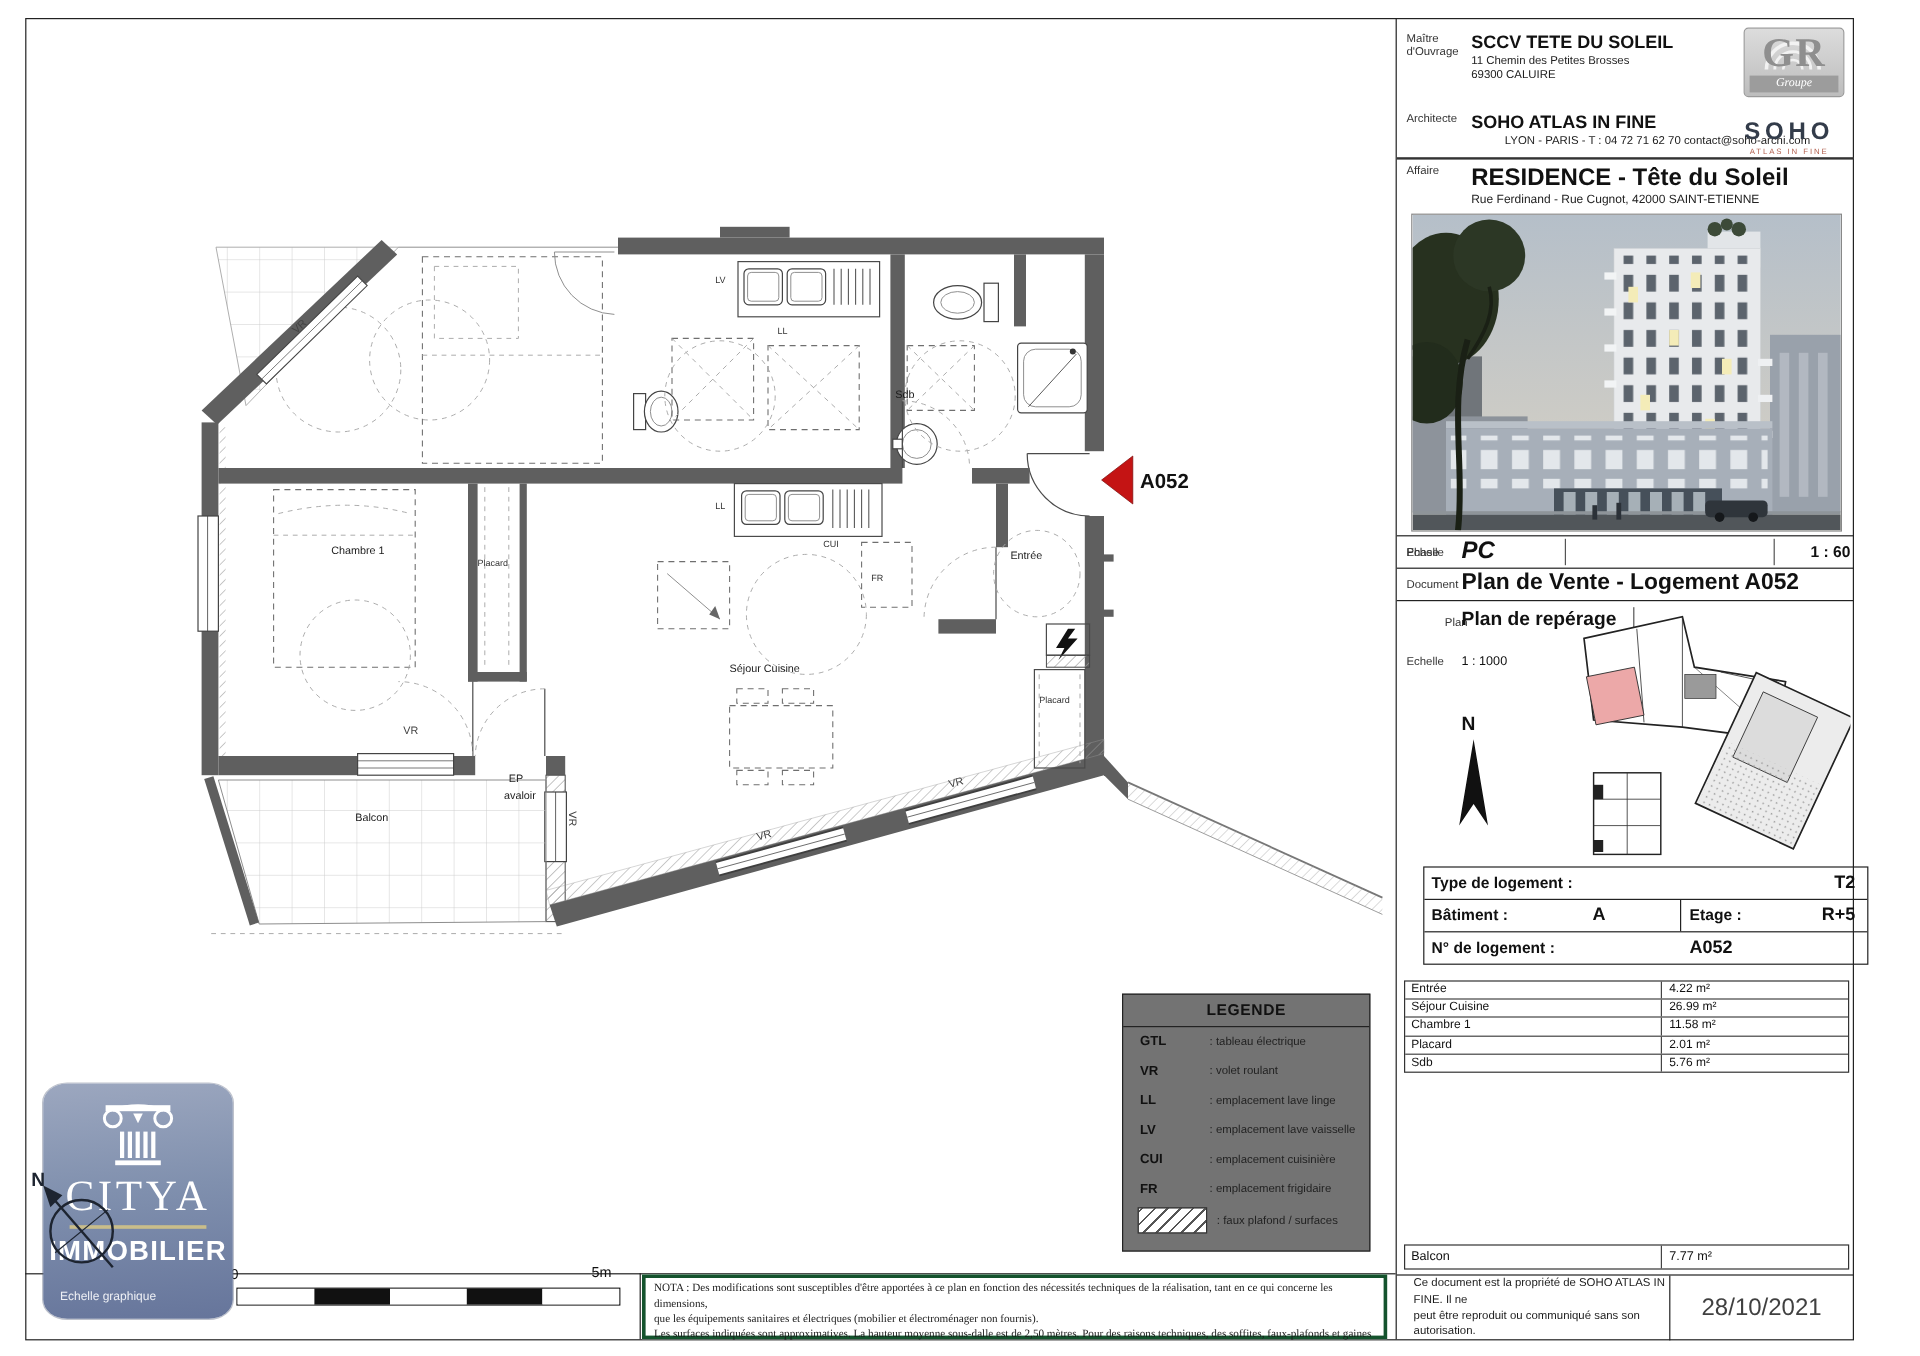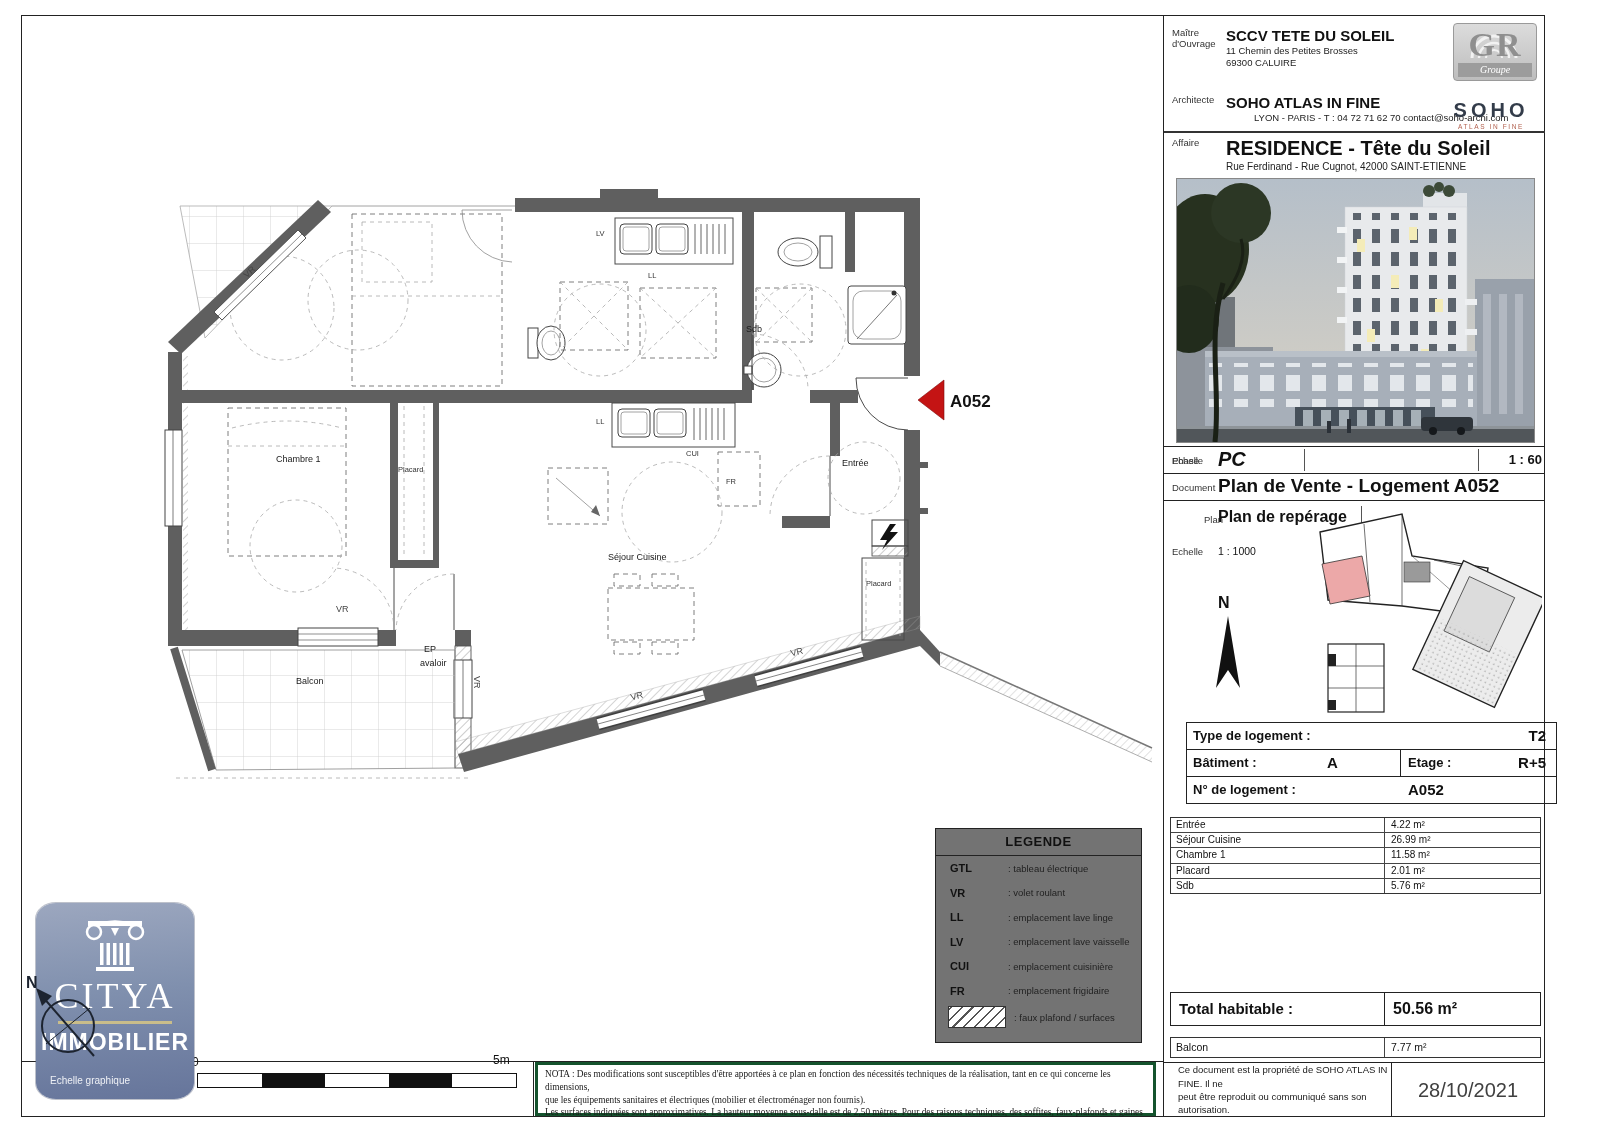--- a/index.html
+++ b/index.html
@@ -590,25 +590,20 @@
         <span class="a-div"></span>
         <span class="a-val">2.01 m²</span>
       </div>
       <div class="a-row">
         <span class="a-name">Sdb</span>
         <span class="a-div"></span>
         <span class="a-val">5.76 m²</span>
       </div>
     </div>
 
-    <div class="total">
-      <span class="total-lab">Total habitable :</span>
-      <span class="total-div"></span>
-      <span class="total-val">50.56 m²</span>
-    </div>
 
     <div class="balcon">
       <span class="balcon-lab">Balcon</span>
       <span class="balcon-div"></span>
       <span class="balcon-val">7.77 m²</span>
     </div>
 
     <div class="pfooter">
       <div class="pf-copy">
         <div>Ce document est la propriété de SOHO ATLAS IN FINE. Il ne</div>

